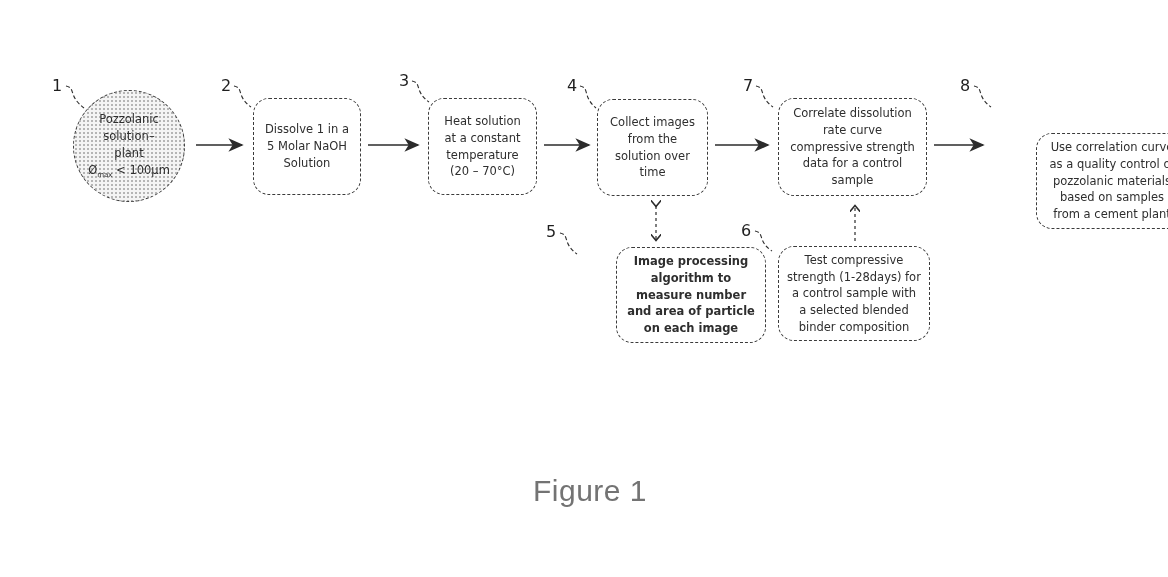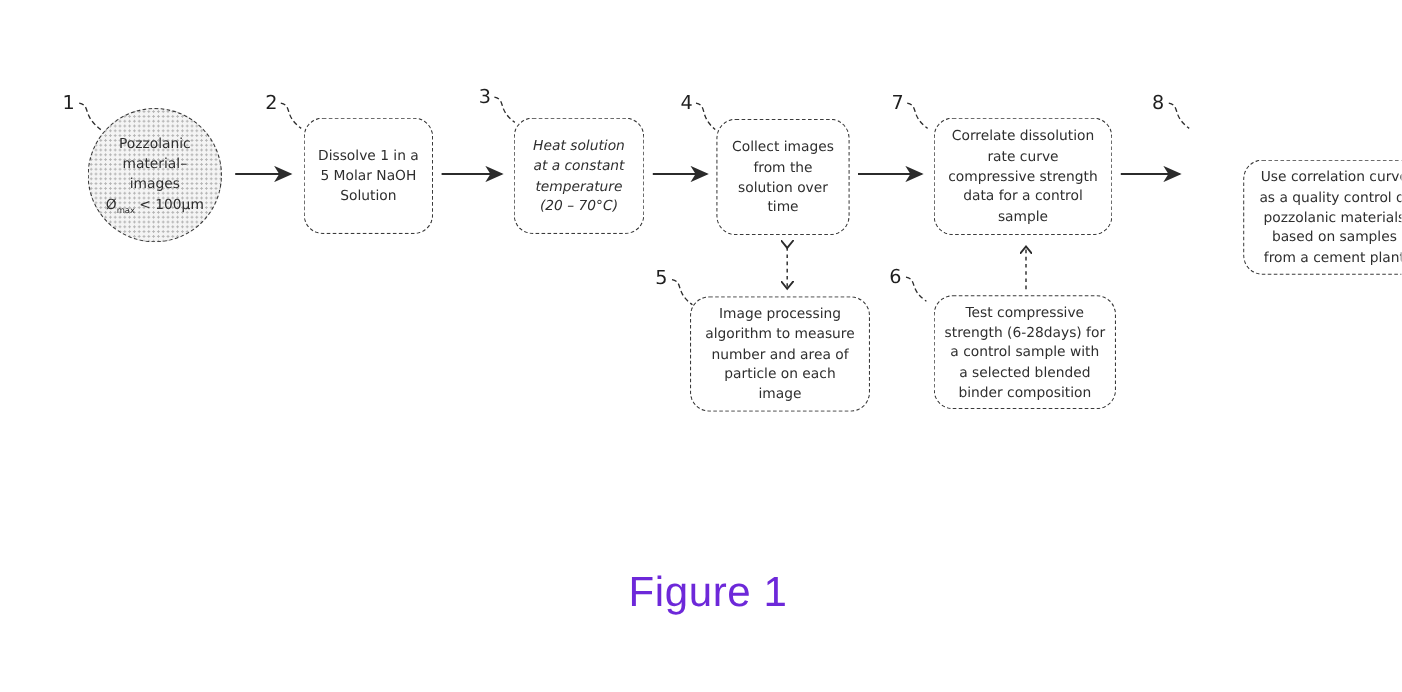--- a/index.html
+++ b/index.html
@@ -58,22 +58,22 @@
     color: #1f1f1f;
     font-family: "DejaVu Sans", sans-serif;
   }
   .fig-caption {
     position: absolute;
     left: 0;
     right: 0;
     top: 474px;
     text-align: center;
     font-family: "Liberation Sans", sans-serif;
-    font-size: 35px;
-    color: #6d28d9;
+    font-size: 30px;
+    color: #737373;
     letter-spacing: 0.5px;
     padding-left: 12px;
   }
 </style>
 </head>
 <body>
 
 <div id="canvas">
 
   <svg class="overlay" viewBox="0 0 1168 577" xmlns="http://www.w3.org/2000/svg">
@@ -115,48 +115,48 @@
   <div class="ref-num" style="left:221px; top:76px;">2</div>
   <div class="ref-num" style="left:399px; top:71px;">3</div>
   <div class="ref-num" style="left:567px; top:76px;">4</div>
   <div class="ref-num" style="left:546px; top:222px;">5</div>
   <div class="ref-num" style="left:741px; top:221px;">6</div>
   <div class="ref-num" style="left:743px; top:76px;">7</div>
   <div class="ref-num" style="left:960px; top:76px;">8</div>
 
   <div class="node-circle" style="left:73px; top:90px; width:112px; height:112px;">
     <div>Pozzolanic</div>
-    <div>material–</div>
-    <div>images</div>
+    <div>solution–</div>
+    <div>plant</div>
     <div><span>Ø</span><sub>max</sub><span> &lt; 100µm</span></div>
   </div>
 
   <div class="node-box" style="left:253px; top:98px; width:108px; height:97px;">
     <span>Dissolve 1 in a 5 Molar NaOH Solution</span>
   </div>
 
-  <div class="node-box" style="left:428px; top:98px; width:109px; height:97px;font-style:italic;">
+  <div class="node-box" style="left:428px; top:98px; width:109px; height:97px;">
     <span>Heat solution at a constant temperature (20 – 70°C)</span>
   </div>
 
   <div class="node-box" style="left:597px; top:99px; width:111px; height:97px;justify-content:flex-end;">
     <span>Collect images from the solution over time</span>
   </div>
 
   <div class="node-box" style="left:778px; top:98px; width:149px; height:98px;">
     <span>Correlate dissolution rate curve compressive strength data for a control sample</span>
   </div>
 
   <div class="node-box" style="left:1036px; top:98px; width:152px; height:96px;margin-top:35px;">
     <span>Use correlation curve as a quality control of pozzolanic materials based on samples from a cement plant</span>
   </div>
 
-  <div class="node-box" style="left:575px; top:247px; width:150px; height:96px;">
+  <div class="node-box" style="left:616px; top:247px; width:150px; height:96px;font-weight:bold;">
     <span>Image processing algorithm to measure number and area of particle on each image</span>
   </div>
 
   <div class="node-box" style="left:778px; top:246px; width:152px; height:95px;">
-    <span>Test compressive strength (6-28days) for a control sample with a selected blended binder composition</span>
+    <span>Test compressive strength (1-28days) for a control sample with a selected blended binder composition</span>
   </div>
 
   <div class="fig-caption">Figure 1</div>
 
 </div>
 
 </body></html>

